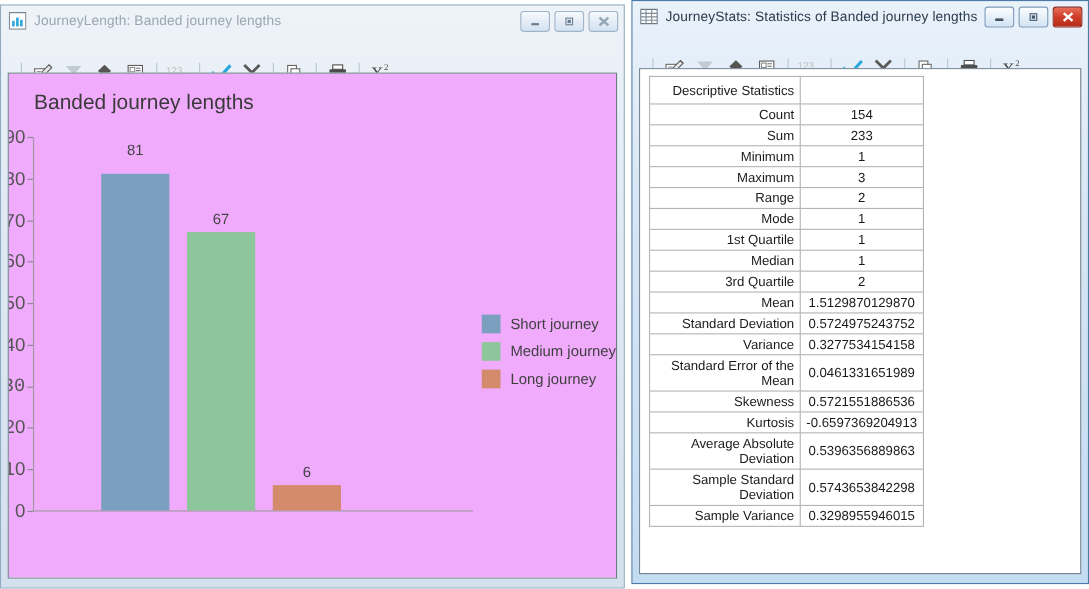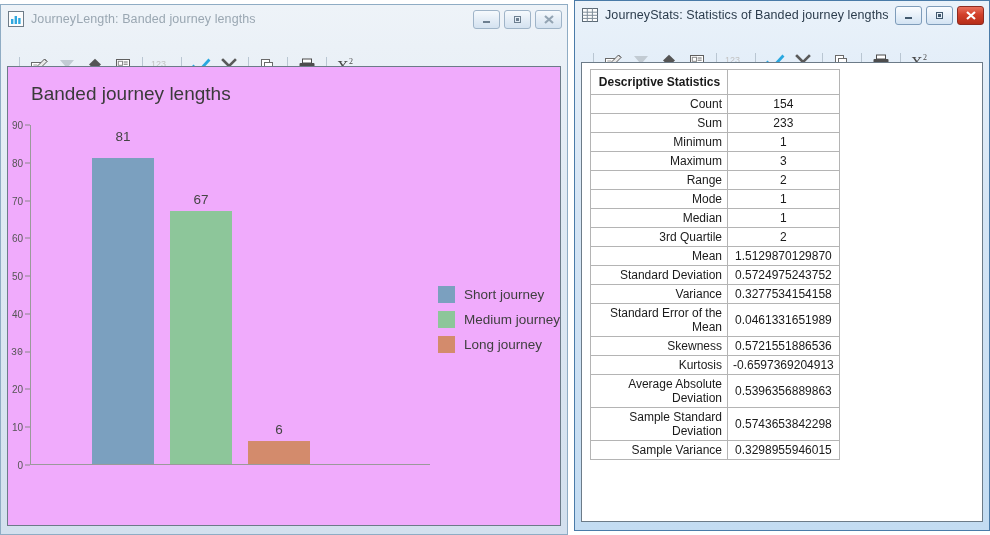--- a/index.html
+++ b/index.html
@@ -70,21 +70,21 @@
 
   
   .chart-wrap{position:relative;width:100%;height:100%;background:#f0abfc;}
   .chart-title{
     position:absolute;left:23px;top:16px;
     font-size:19px;color:#3a3a3a;white-space:nowrap;
   }
   .plot{position:absolute;left:22px;top:58px;width:400px;height:340px;}
   .ytick{
     position:absolute;right:100%;transform:translateY(-50%);
-    margin-right:7px;font-size:10px;color:#555;white-space:nowrap;
+    margin-right:7px;font-size:17px;color:#555;white-space:nowrap;
   }
   .ytickmark{position:absolute;left:0;width:5px;height:1px;background:#888;transform:translateY(-50%);}
   .yaxis-line{position:absolute;left:0;top:0;width:1px;height:100%;background:#9a9a9a;}
   .xaxis-line{position:absolute;left:0;bottom:0;height:1px;background:#9a9a9a;}
   .bar{position:absolute;bottom:1px;}
   .barlabel{
     position:absolute;transform:translateX(-50%);
     font-size:13.5px;color:#444;white-space:nowrap;
   }
   .legend{position:absolute;left:430px;top:215px;}
@@ -97,21 +97,21 @@
   table.stats{border-collapse:collapse;table-layout:fixed;}
   table.stats td{
     border:1px solid #b4b4b4;
     font-size:12px;color:#1a1a1a;
     padding:2px 5px;
     box-sizing:border-box;
     vertical-align:middle;
   }
   td.lbl{width:137px;text-align:right;line-height:14px;}
   td.val{width:101px;text-align:center;white-space:nowrap;}
-  tr.hdr td.lbl{font-weight:bold;text-align:center;padding-left:6px;height:25px;}
+  tr.hdr td.lbl{font-weight:normal;text-align:right;padding-left:6px;height:25px;}
   tr.hdr td.val{background:#fff;}
 </style>
 </head>
 <body>
 
 <div class="desktop">
 
   <div class="window" id="win-left" style="left:0;top:4px;width:568px;height:531px;">
     <div class="win-frame"></div>
 
@@ -400,20 +400,24 @@
               </tr>
               <tr>
                 <td class="lbl">Range</td>
                 <td class="val">2</td>
               </tr>
               <tr>
                 <td class="lbl">Mode</td>
                 <td class="val">1</td>
               </tr>
               <tr>
+                <td class="lbl">1st Quartile</td>
+                <td class="val">1</td>
+              </tr>
+              <tr>
                 <td class="lbl">Median</td>
                 <td class="val">1</td>
               </tr>
               <tr>
                 <td class="lbl">3rd Quartile</td>
                 <td class="val">2</td>
               </tr>
               <tr>
                 <td class="lbl">Mean</td>
                 <td class="val">1.5129870129870</td>

